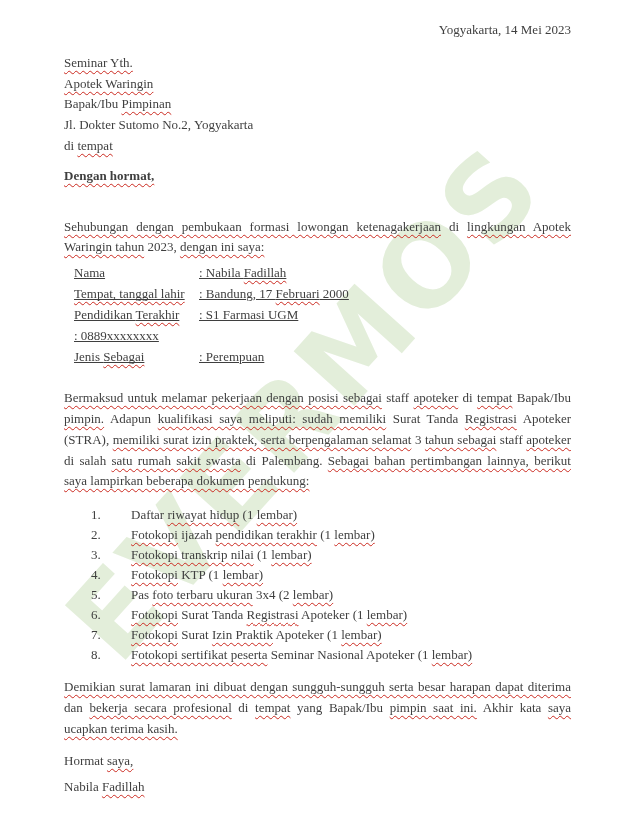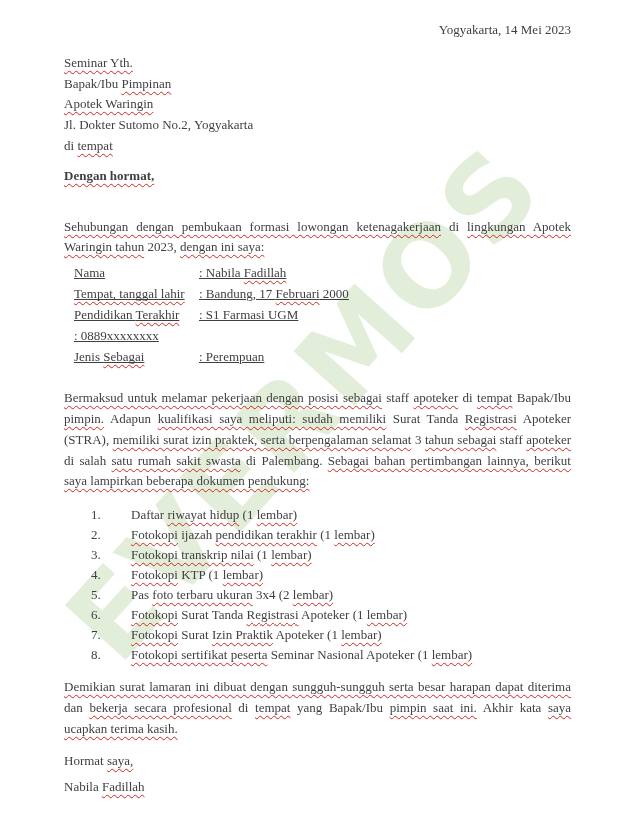--- a/index.html
+++ b/index.html
@@ -59,22 +59,22 @@
 <div class="watermark">
   <span class="wm-text">EVERMOS</span>
 </div>
 
 <div class="content">
 
   <div class="date">Yogyakarta, 14 Mei 2023</div>
 
   <div class="recipient">
     <div><span class="sq">Seminar Yth.</span></div>
+    <div><span class="sq">Apotek Waringin</span></div>
     <div><span>Bapak/Ibu </span><span class="sq">Pimpinan</span></div>
-    <div><span class="sq">Apotek Waringin</span></div>
     <div><span>Jl. Dokter Sutomo No.2, Yogyakarta</span></div>
     <div><span>di </span><span class="sq">tempat</span></div>
   </div>
 
   <div class="salutation"><span class="sq">Dengan hormat,</span></div>
 
   <p class="para opening"><span class="sq">Sehubungan dengan pembukaan formasi lowongan ketenagakerjaan</span><span> di </span><span class="sq">lingkungan Apotek Waringin tahun</span><span> 2023, </span><span class="sq">dengan ini saya:</span></p>
 
   <div class="bio">
     <div class="bio-row">

